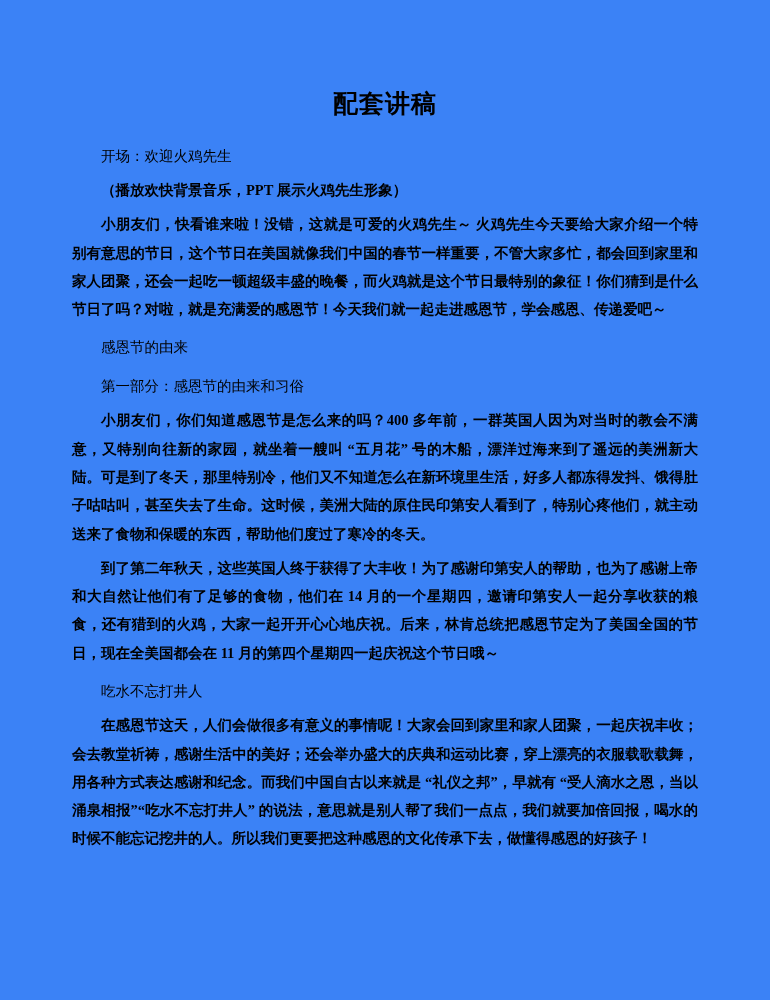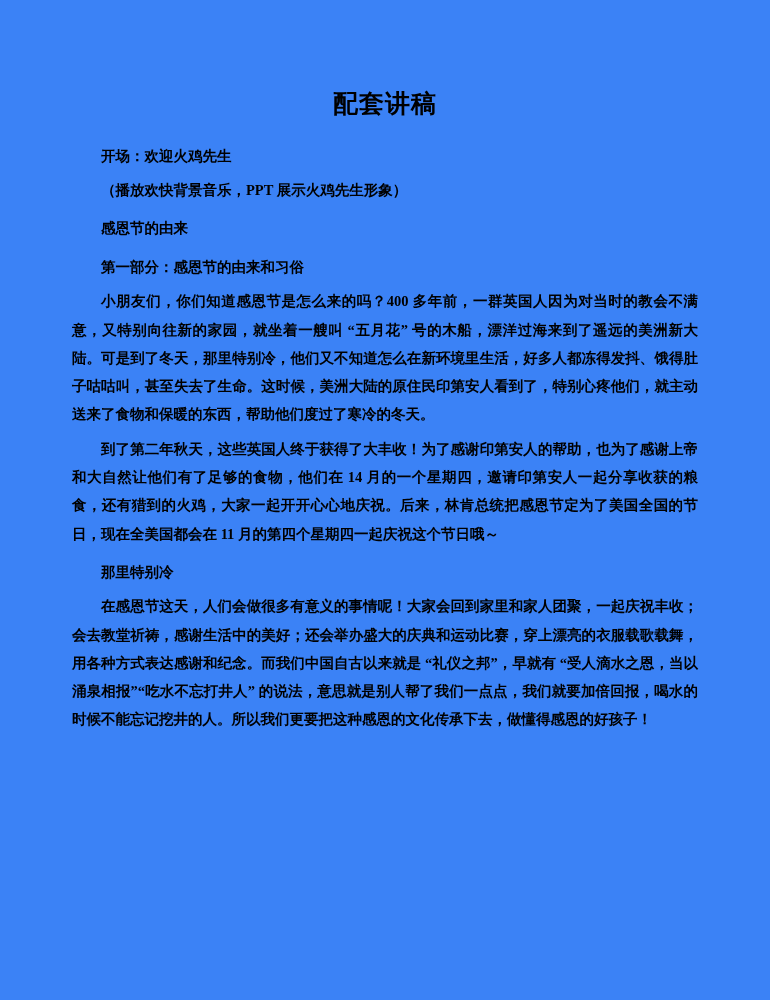--- a/index.html
+++ b/index.html
@@ -25,21 +25,21 @@
   .doc-title {
     text-align: center;
     font-size: 25px;
     font-weight: bold;
     letter-spacing: 1px;
     margin: 28px 0 22px 0;
     line-height: 1.3;
   }
   .h-bold {
     font-size: 14.5px;
-    font-weight: bold;
+    font-weight: normal;
     line-height: 1.9;
     margin: 11px 0 6px 0;
     text-indent: 2em;
   }
   .h-bold.sub {
     text-indent: 2em;
   }
   p.body-text {
     font-size: 14.5px;
     line-height: 1.95;
@@ -55,27 +55,28 @@
 <body>
 
 <div class="page">
 
   <h1 class="doc-title">配套讲稿</h1>
 
   <div class="h-bold">开场：欢迎火鸡先生</div>
 
   <p class="body-text">（播放欢快背景音乐，PPT 展示火鸡先生形象）</p>
 
+  <p class="body-text">小朋友们，快看谁来啦！没错，这就是可爱的火鸡先生～ 火鸡先生今天要给大家介绍一个特别有意思的节日，这个节日在美国就像我们中国的春节一样重要，不管大家多忙，都会回到家里和家人团聚，还会一起吃一顿超级丰盛的晚餐，而火鸡就是这个节日最特别的象征！你们猜到是什么节日了吗？对啦，就是充满爱的感恩节！今天我们就一起走进感恩节，学会感恩、传递爱吧～</p>
 
   <div class="h-bold sub">感恩节的由来</div>
 
   <div class="h-bold">第一部分：感恩节的由来和习俗</div>
 
   <p class="body-text">小朋友们，你们知道感恩节是怎么来的吗？400 多年前，一群英国人因为对当时的教会不满意，又特别向往新的家园，就坐着一艘叫 “五月花” 号的木船，漂洋过海来到了遥远的美洲新大陆。可是到了冬天，那里特别冷，他们又不知道怎么在新环境里生活，好多人都冻得发抖、饿得肚子咕咕叫，甚至失去了生命。这时候，美洲大陆的原住民印第安人看到了，特别心疼他们，就主动送来了食物和保暖的东西，帮助他们度过了寒冷的冬天。</p>
 
   <p class="body-text">到了第二年秋天，这些英国人终于获得了大丰收！为了感谢印第安人的帮助，也为了感谢上帝和大自然让他们有了足够的食物，他们在 14 月的一个星期四，邀请印第安人一起分享收获的粮食，还有猎到的火鸡，大家一起开开心心地庆祝。后来，林肯总统把感恩节定为了美国全国的节日，现在全美国都会在 11 月的第四个星期四一起庆祝这个节日哦～</p>
 
-  <div class="h-bold sub">那里特别冷</div>
+  <div class="h-bold sub">吃水不忘打井人</div>
 
   <p class="body-text">在感恩节这天，人们会做很多有意义的事情呢！大家会回到家里和家人团聚，一起庆祝丰收；会去教堂祈祷，感谢生活中的美好；还会举办盛大的庆典和运动比赛，穿上漂亮的衣服载歌载舞，用各种方式表达感谢和纪念。而我们中国自古以来就是 “礼仪之邦”，早就有 “受人滴水之恩，当以涌泉相报”“吃水不忘打井人” 的说法，意思就是别人帮了我们一点点，我们就要加倍回报，喝水的时候不能忘记挖井的人。所以我们更要把这种感恩的文化传承下去，做懂得感恩的好孩子！</p>
 
 
 </div>
 
 </body></html>

